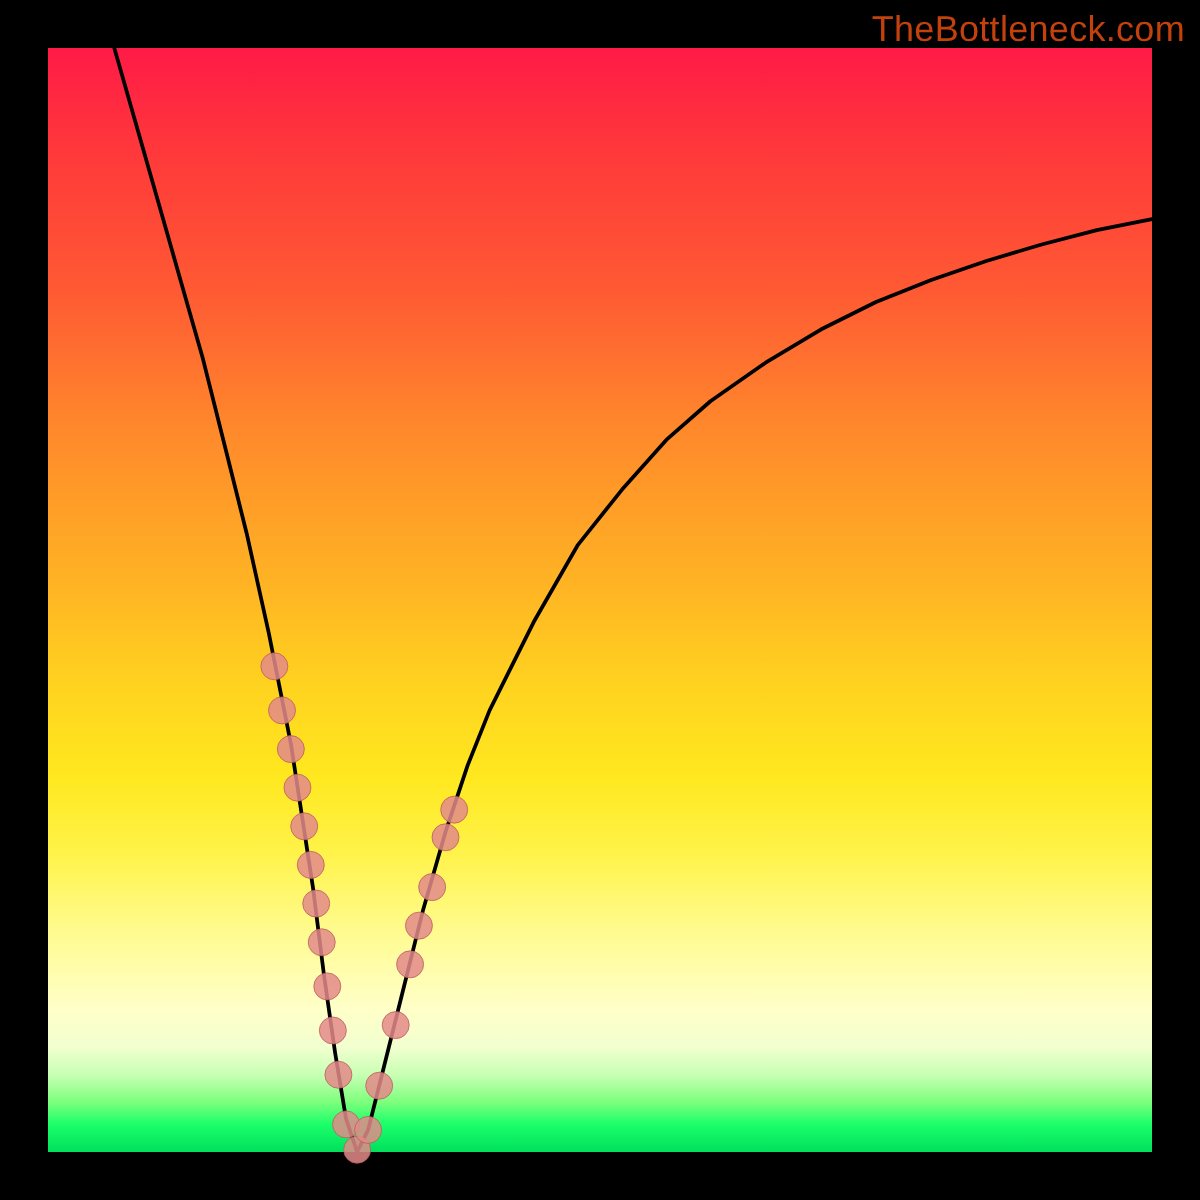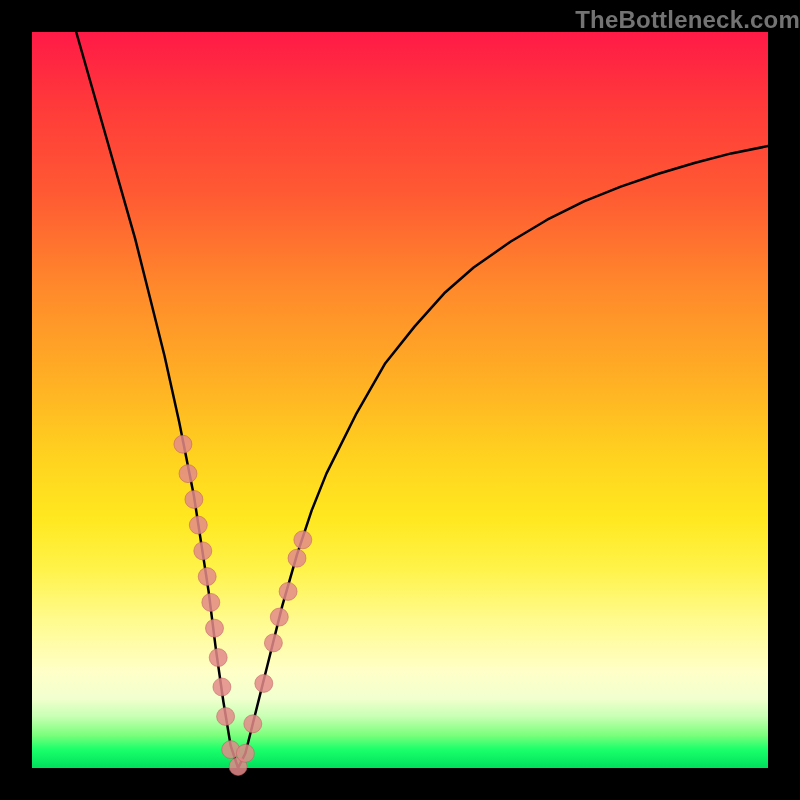--- a/index.html
+++ b/index.html
@@ -41,24 +41,24 @@
       #f2ffcf 90.5%,
       #c8ffb4 93%,
       #7cff7c 95.5%,
       #1aff6a 97.5%,
       #00e05c 100%
     );
   }
   .watermark {
     position: absolute;
     top: 6px;
-    right: 0;
-    color: #737373;
+    right: 10px;
+    color: #c2410c;
     font-size: 24px;
-    font-weight: 700;
+    font-weight: 400;
     letter-spacing: 0.2px;
     user-select: none;
   }
   svg.curve {
     position: absolute;
     top: 0;
     left: 0;
     width: 736px;
     height: 736px;
     overflow: visible;

